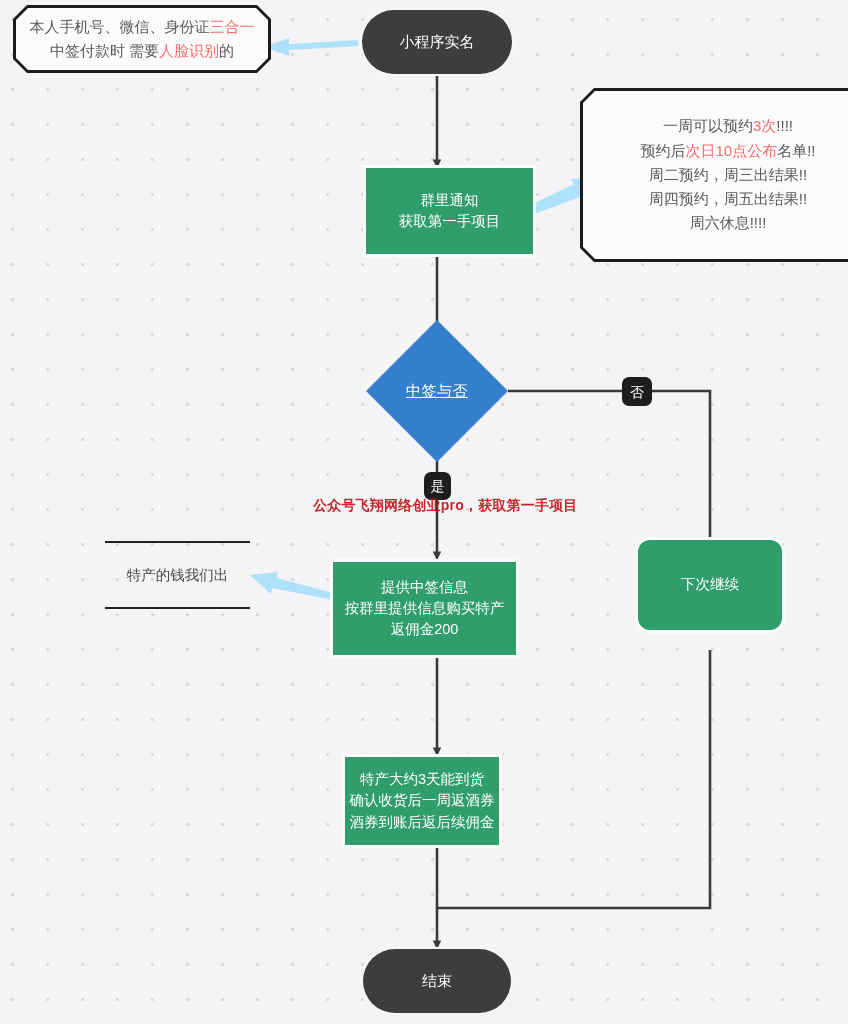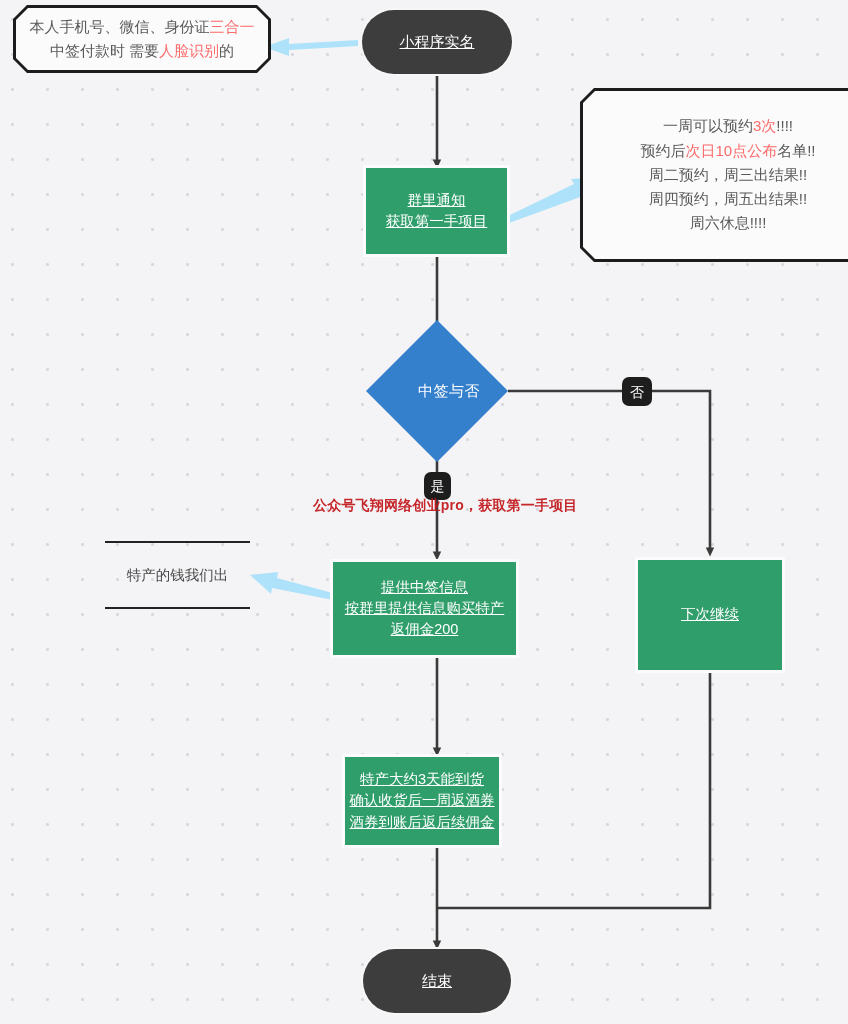--- a/index.html
+++ b/index.html
@@ -40,21 +40,20 @@
   .node {
     position: absolute;
     box-sizing: border-box;
     display: flex;
     flex-direction: column;
     align-items: center;
     justify-content: center;
     text-align: center;
     color: #ffffff;
     line-height: 1.45;
-    text-decoration: underline;
   }
 
   .node-terminal {
     background: #3d3d3d;
     border-radius: 38px;
     font-size: 15px;
     box-shadow: 0 0 0 2px #f7f7f8;
   }
 
   .node-process {
@@ -69,28 +68,29 @@
   .node-decision-shape {
     position: absolute;
     left: 0; top: 0;
     width: 100%; height: 100%;
     background: #3580cc;
     transform: rotate(45deg) scale(0.707);
     transform-origin: center center;
   }
   .node-decision-label {
     position: absolute;
-    left: 12px; top: 0;
+    left: 0; top: 0;
     width: 100%; height: 100%;
     display: flex;
     align-items: center;
     justify-content: center;
     color: #ffffff;
     font-size: 15px;
     letter-spacing: 0.5px;
+    text-decoration: underline;
   }
 
   .node-line { display: block; white-space: nowrap; }
 
   
   .edge-label {
     position: absolute;
     background: #1d1d1d;
     color: #ffffff;
     font-size: 14px;
@@ -191,21 +191,21 @@
 
     <path d="M506,217 L574,184 L571,179 L599,177 L586,201 L583,196 L509,223 Z" fill="#ade2fa"></path>
 
     <path d="M340,595 L277,578 L278,572 L250,575 L271,594 L272,588 L338,601 Z" fill="#ade2fa"></path>
   </svg>
 
   <div class="node node-terminal" style="left:362px; top:10px; width:150px; height:64px;">
     <span class="node-line">小程序实名</span>
   </div>
 
-  <div class="node node-process" style="left:366px; top:168px; width:141px; height:86px;">
+  <div class="node node-process" style="left:366px; top:168px; width:167px; height:86px;">
     <span class="node-line">群里通知</span>
     <span class="node-line">获取第一手项目</span>
   </div>
 
   <div class="node-decision-wrap" style="left:366px; top:320px; width:142px; height:142px;">
     <div class="node-decision-shape"></div>
     <div class="node-decision-label">中签与否</div>
   </div>
 
   <div class="node node-process" style="left:333px; top:562px; width:183px; height:93px;">
@@ -213,21 +213,21 @@
     <span class="node-line">按群里提供信息购买特产</span>
     <span class="node-line">返佣金200</span>
   </div>
 
   <div class="node node-process" style="left:345px; top:757px; width:154px; height:88px;">
     <span class="node-line">特产大约3天能到货</span>
     <span class="node-line">确认收货后一周返酒券</span>
     <span class="node-line">酒券到账后返后续佣金</span>
   </div>
 
-  <div class="node node-process" style="left:638px; top:560px; width:144px; height:110px;">
+  <div class="node node-process" style="left:638px; top:540px; width:144px; height:90px;border-radius:12px;">
     <span class="node-line">下次继续</span>
   </div>
 
   <div class="node node-terminal" style="left:363px; top:949px; width:148px; height:64px;justify-content:center;">
     <span class="node-line">结束</span>
   </div>
 
   <div class="edge-label" style="left:424px; top:472px; width:27px; height:28px;">是</div>
 
   <div class="edge-label" style="left:622px; top:377px; width:30px; height:29px;">否</div>

